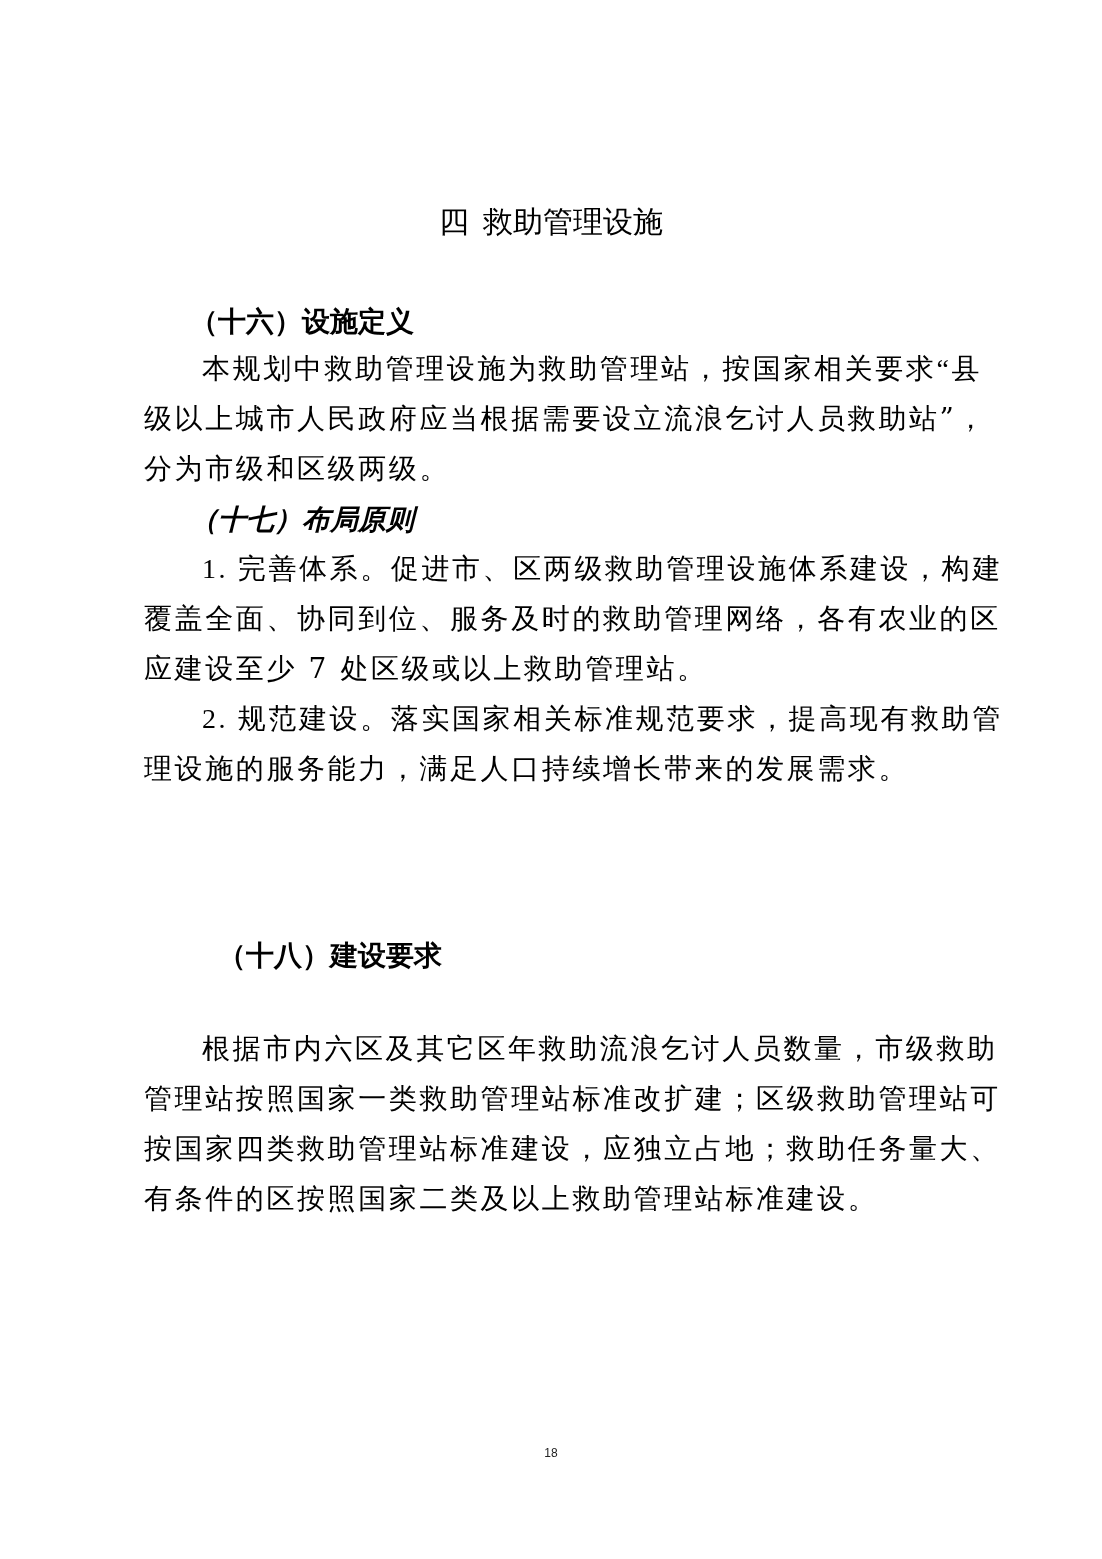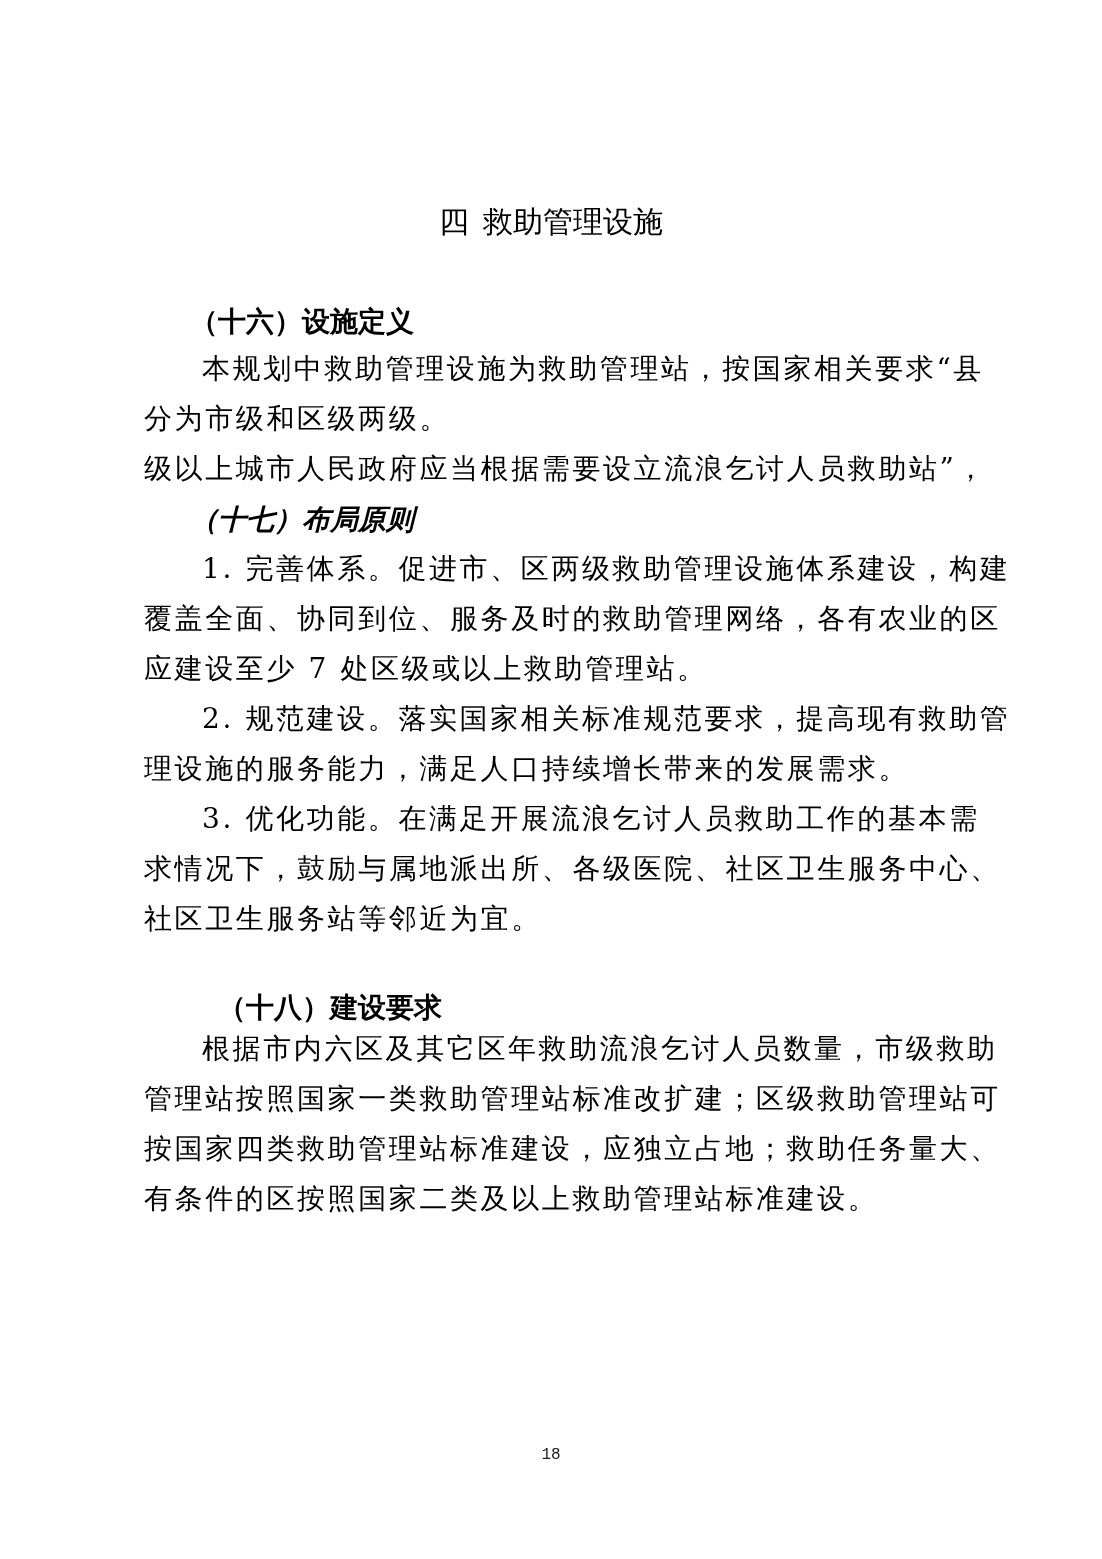--- a/index.html
+++ b/index.html
@@ -47,65 +47,60 @@
       left: 144px;
       width: 820px;
       font-size: 28px;
       line-height: 50px;
     }
     .line {
       display: block;
       white-space: nowrap;
       letter-spacing: 2.6px;
     }
-    .line.indent { padding-left: 58px; }
+    .line.indent { padding-left: 58px; font-family: Liberation Serif, serif; }
     .page-number {
       position: absolute;
       top: 1446px;
       left: 0;
       width: 1102px;
       text-align: center;
-      font-family: Liberation Mono, monospace;
-      font-size: 16px;
+      font-family: Liberation Sans, sans-serif;
+      font-size: 12px;
       color: #222;
     }
   </style>
 </head>
 <body>
 
 <div class="page">
 
   <div class="chapter-title">
     <span class="num">四</span><span>救助管理设施</span>
   </div>
 
   <div class="section-heading" style="top:302px;">（十六）设施定义</div>
   <div class="para" style="top:344px;">
     <span class="line indent">本规划中救助管理设施为救助管理站，按国家相关要求“县</span>
+    <span class="line">级以上城市人民政府应当根据需要设立流浪乞讨人员救助站”，</span>
     <span class="line">分为市级和区级两级。</span>
-    <span class="line">级以上城市人民政府应当根据需要设立流浪乞讨人员救助站”，</span>
   </div>
 
   <div class="section-heading" style="top:500px;font-style:italic;">（十七）布局原则</div>
   <div class="para" style="top:544px;">
     <span class="line indent">1. 完善体系。促进市、区两级救助管理设施体系建设，构建</span>
     <span class="line">覆盖全面、协同到位、服务及时的救助管理网络，各有农业的区</span>
     <span class="line">应建设至少 7 处区级或以上救助管理站。</span>
   </div>
   <div class="para" style="top:694px;">
     <span class="line indent">2. 规范建设。落实国家相关标准规范要求，提高现有救助管</span>
     <span class="line">理设施的服务能力，满足人口持续增长带来的发展需求。</span>
   </div>
-  <div class="para" style="top:794px;">
-    <span class="line indent">3. 优化功能。在满足开展流浪乞讨人员救助工作的基本需</span>
-    <span class="line">求情况下，鼓励与属地派出所、各级医院、社区卫生服务中心、</span>
-    <span class="line">社区卫生服务站等邻近为宜。</span>
-  </div>
 
-  <div class="section-heading" style="top:988px;margin-left:14px;">（十八）建设要求</div>
+  <div class="section-heading" style="top:936px;margin-left:14px;">（十八）建设要求</div>
   <div class="para" style="top:1024px;">
     <span class="line indent">根据市内六区及其它区年救助流浪乞讨人员数量，市级救助</span>
     <span class="line">管理站按照国家一类救助管理站标准改扩建；区级救助管理站可</span>
     <span class="line">按国家四类救助管理站标准建设，应独立占地；救助任务量大、</span>
     <span class="line">有条件的区按照国家二类及以上救助管理站标准建设。</span>
   </div>
 
   <div class="page-number">18</div>
 </div>
 

